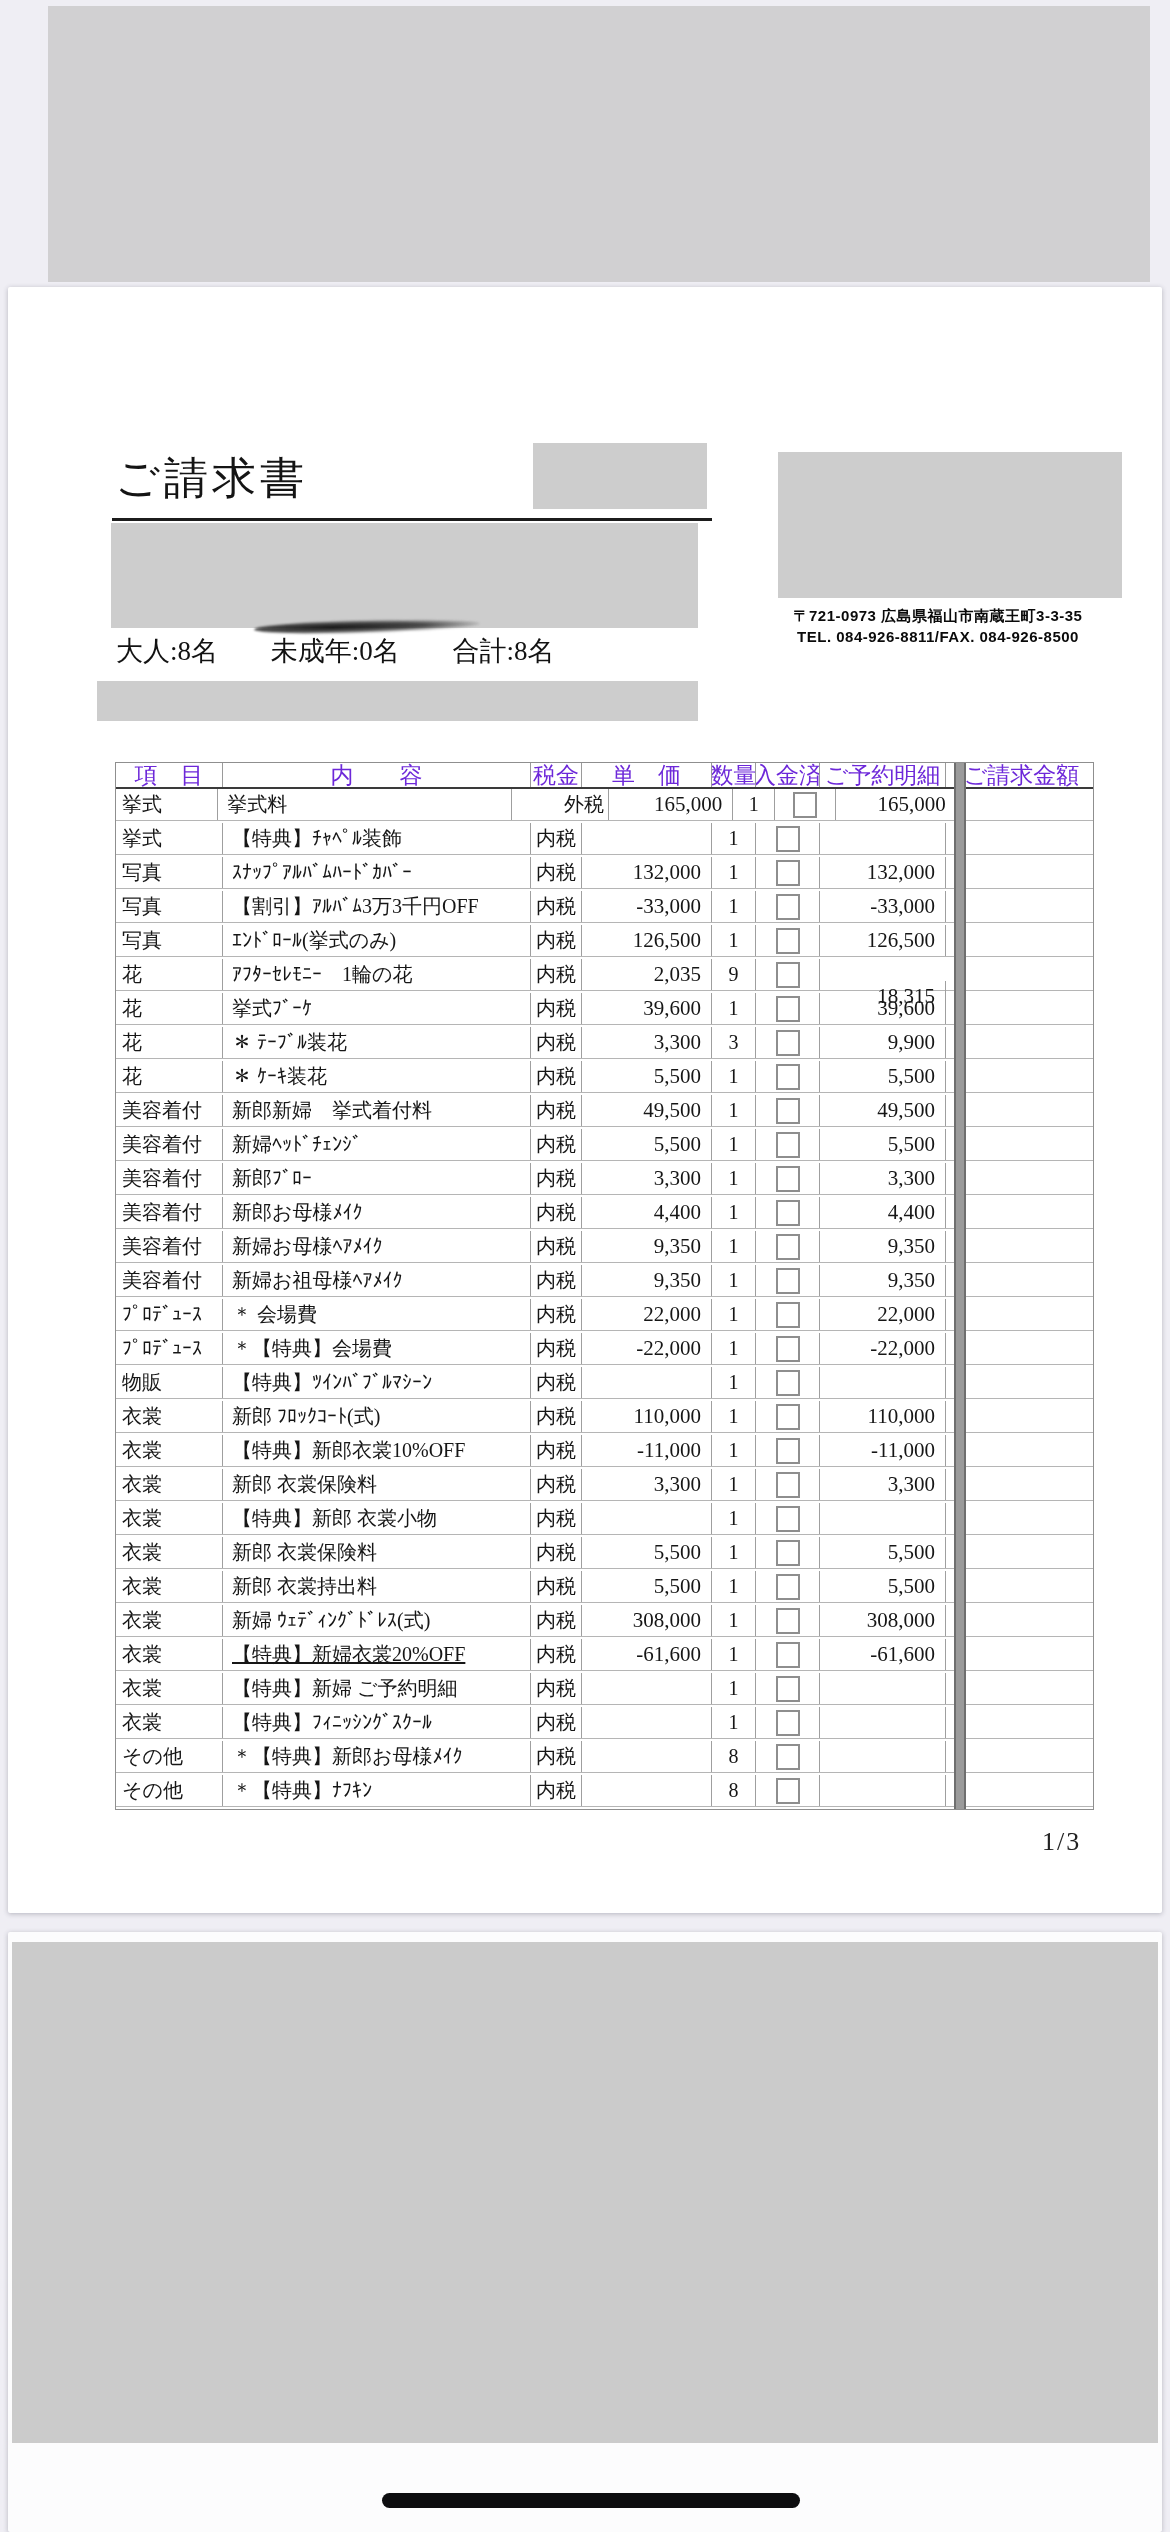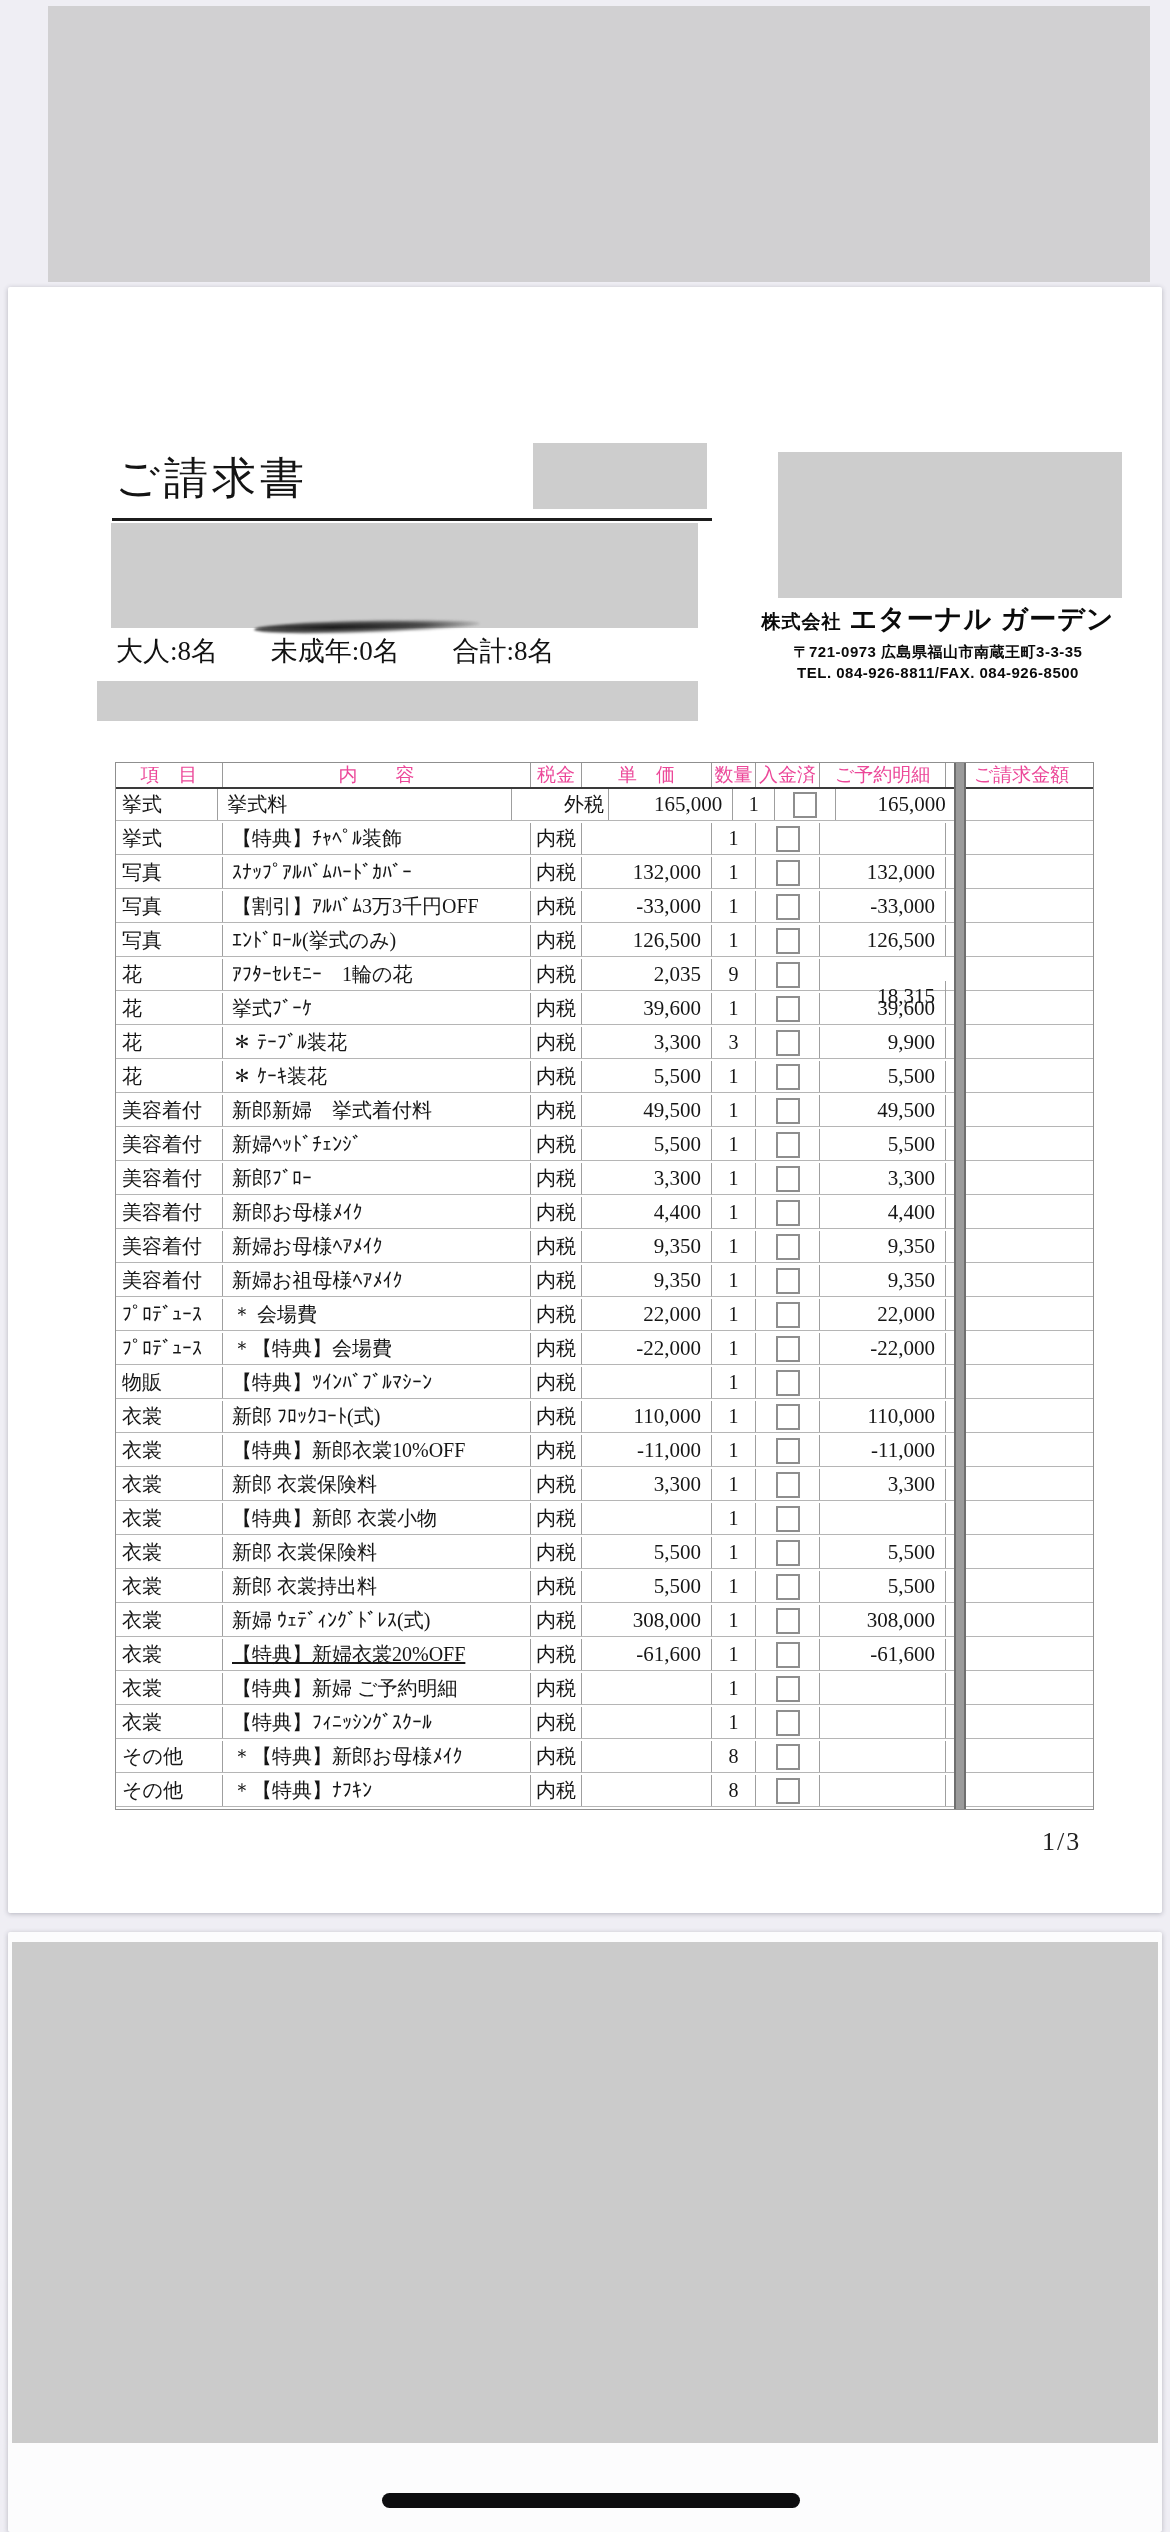--- a/index.html
+++ b/index.html
@@ -40,21 +40,21 @@
   .company .name-line{font-weight:bold;letter-spacing:1px;}
   .company .prefix{font-size:19px;margin-right:8px;}
   .company .cname{font-size:27px;}
   .company .addr{font-size:15px;font-weight:bold;margin-top:6px;letter-spacing:.5px;}
   .company .tel{font-size:15px;font-weight:bold;margin-top:2px;letter-spacing:.5px;}
 
   
   .tbl{position:absolute;left:107px;top:475px;width:977px;
        border:1px solid #8f8f8f;background:#fff;}
   .hrow{display:flex;height:24px;border-bottom:2px solid #3a3a3a;align-items:center;}
-  .hcell{font-size:19px;color:#ec4899;text-align:center;box-sizing:border-box;
+  .hcell{font-size:23px;color:#6d28d9;text-align:center;box-sizing:border-box;
          border-right:1px solid #9a9a9a;height:100%;display:flex;align-items:center;justify-content:center;
          white-space:nowrap;overflow:hidden;}
   .drow{display:flex;height:31px;border-bottom:1px solid #b5b5b5;margin-bottom:2px;align-items:center;}
   .dcell{font-size:20px;color:#161616;box-sizing:border-box;border-right:1px solid #9f9f9f;
          height:100%;display:flex;align-items:center;white-space:nowrap;overflow:hidden;}
   .c-cat{padding-left:6px;}
   .c-desc{padding-left:9px;}
   .c-tax{justify-content:center;}
   .c-num{justify-content:flex-end;padding-right:10px;font-size:21px;}
   .c-qty{justify-content:center;}
@@ -86,23 +86,20 @@
 
     <div class="guests">
       <span>大人:8名</span>
       <span>未成年:0名</span>
       <span>合計:8名</span>
     </div>
     <div class="mask mask-strip"></div>
 
     <div class="mask mask-company"></div>
     <div class="company">
-      <div class="name-line">
-        <span class="prefix">株式会社</span><span class="cname">エターナル ガーデン</span>
-      </div>
       <div class="addr">〒721-0973 広島県福山市南蔵王町3-3-35</div>
       <div class="tel">TEL. 084-926-8811/FAX. 084-926-8500</div>
     </div>
 
     <div class="tbl">
       <div class="hrow" id="hrow">
           <div class="hcell" style="width: 107px;">項　目</div>
           <div class="hcell" style="width: 308px;">内　　容</div>
           <div class="hcell" style="width: 51px;">税金</div>
           <div class="hcell" style="width: 130px;">単　価</div>

